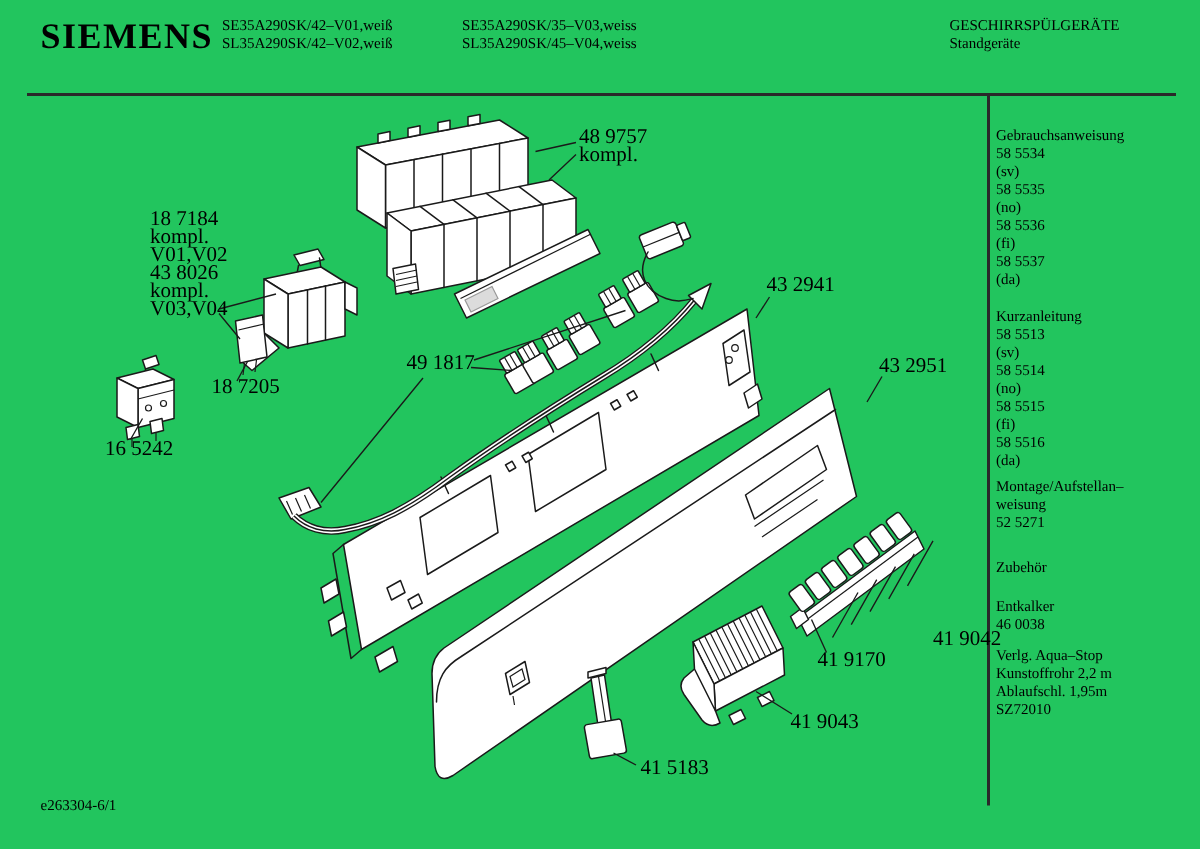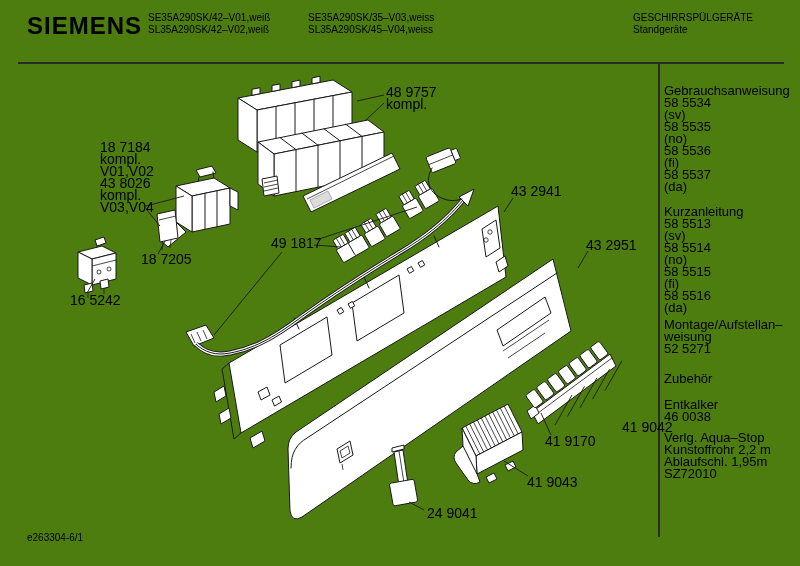--- a/index.html
+++ b/index.html
@@ -1,22 +1,22 @@
 <!DOCTYPE html>
 <html><head>
 <meta charset="utf-8">
 <style>
   html,body{margin:0;padding:0;background:#fff;}
-  #page{position:relative;width:800px;height:566px;background:#4d7c0f;overflow:hidden;
-        font-family:Liberation Sans, sans-serif;color:#000;}
+  #page{position:relative;width:800px;height:566px;background:#22c55e;overflow:hidden;
+        font-family:Liberation Serif, serif;color:#000;}
   .hline{position:absolute;background:#2a2a2a;}
   .brand{position:absolute;left:27px;top:12px;font-size:24px;font-weight:bold;letter-spacing:1px;}
   .hdr{position:absolute;font-size:10px;line-height:12px;white-space:nowrap;}
   .plbl{position:absolute;font-size:14px;line-height:12px;white-space:nowrap;}
-  .sidebar{position:absolute;left:664px;top:85px;width:130px;font-size:13px;line-height:12px;}
+  .sidebar{position:absolute;left:664px;top:85px;width:130px;font-size:10px;line-height:12px;}
   .sb-block{margin:0;}
   .footer{position:absolute;left:27px;top:532px;font-size:10px;}
   svg{position:absolute;left:0;top:0;}
   svg *{vector-effect:non-scaling-stroke;}
   .ln{stroke:#1a1a1a;stroke-width:1;fill:none;stroke-linejoin:round;stroke-linecap:round;}
   .shp{stroke:#1a1a1a;stroke-width:1;fill:#fff;stroke-linejoin:round;}
   .thin{stroke:#1a1a1a;stroke-width:0.8;fill:none;}
 </style>
 </head>
 <body>
@@ -233,21 +233,21 @@
     <div>V03,V04</div>
   </div>
   <div class="plbl" style="left:141px;top:253px;">18 7205</div>
   <div class="plbl" style="left:70px;top:294px;">16 5242</div>
   <div class="plbl" style="left:271px;top:237px;">49 1817</div>
   <div class="plbl" style="left:511px;top:185px;">43 2941</div>
   <div class="plbl" style="left:586px;top:239px;">43 2951</div>
   <div class="plbl" style="left:622px;top:421px;">41 9042</div>
   <div class="plbl" style="left:545px;top:435px;">41 9170</div>
   <div class="plbl" style="left:527px;top:476px;">41 9043</div>
-  <div class="plbl" style="left:427px;top:507px;">24 9041</div>
+  <div class="plbl" style="left:427px;top:507px;">41 5183</div>
 
   <div class="sidebar">
     <div class="sb-block" style="margin-bottom:8px;">
       <div>Gebrauchsanweisung</div>
       <div>58 5534</div>
       <div>(sv)</div>
       <div>58 5535</div>
       <div>(no)</div>
       <div>58 5536</div>
       <div>(fi)</div>

